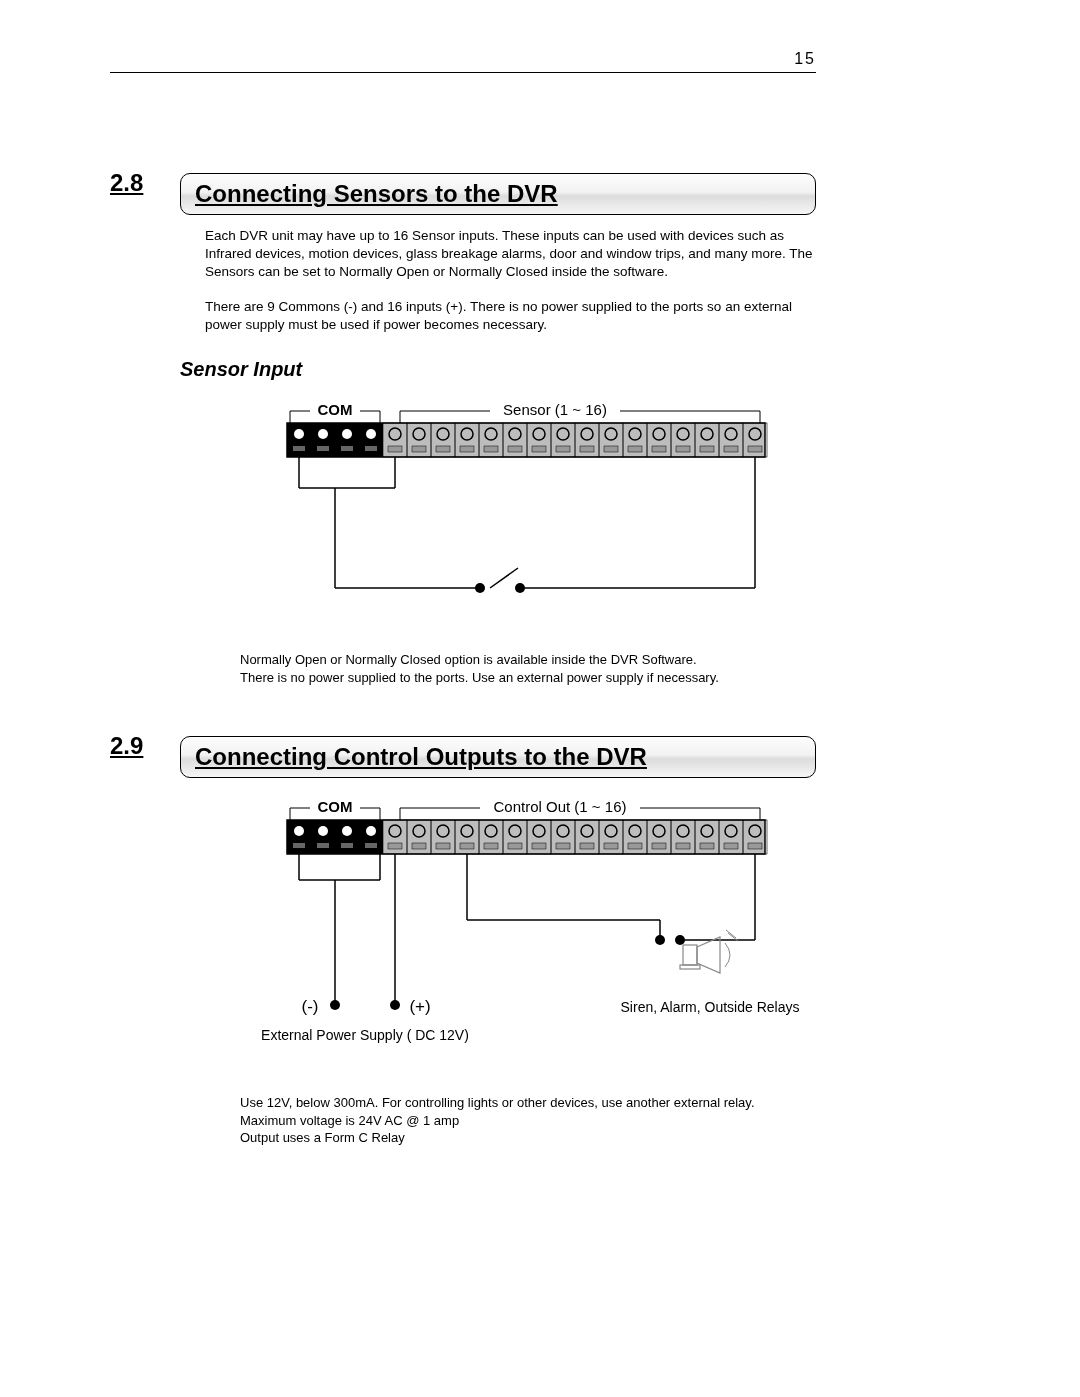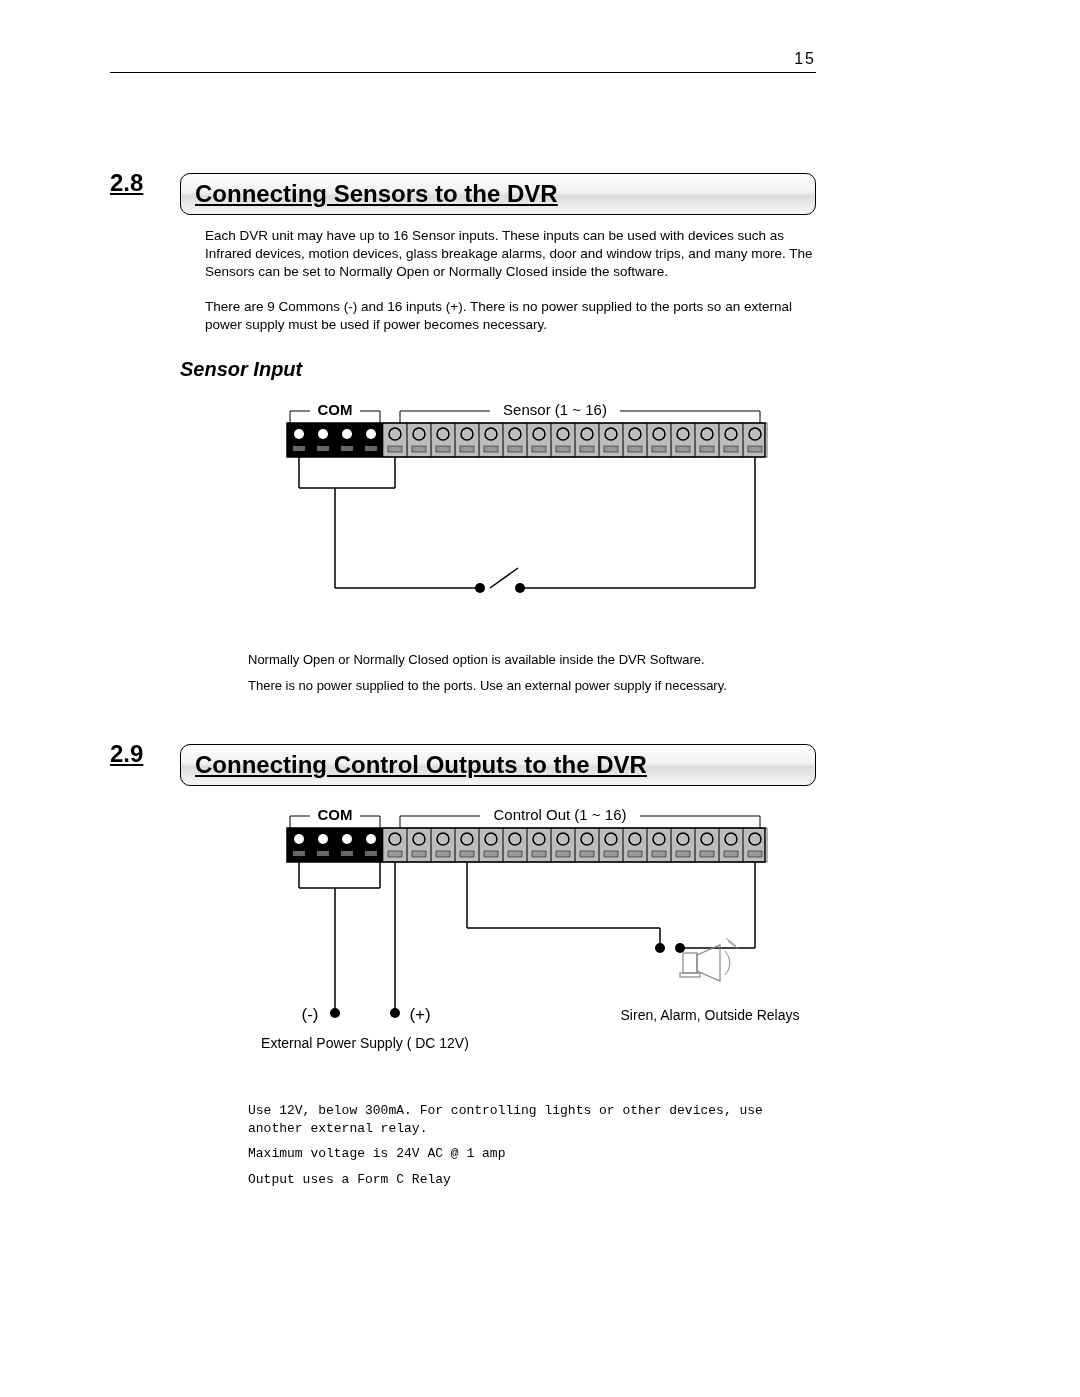--- a/index.html
+++ b/index.html
@@ -68,21 +68,21 @@
     margin-bottom: 20px;
   }
 
   .notes {
     margin-left: 130px;
     font-size: 13px;
     line-height: 1.35;
     margin-top: 24px;
     margin-bottom: 40px;
   }
-  .note-line { margin: 8px; }
+  .note-line { margin: 0; }
 </style>
 </head>
 <body>
 
 <div class="page">
 
   <div class="page-number">15</div>
 
   <div class="section-row">
     <div class="section-num">2.8</div>
@@ -375,19 +375,19 @@
         <rect x="3" y="0" width="14" height="20" fill="none" stroke="#888" stroke-width="1.2"></rect>
         <path d="M17 2 L40 -8 L40 28 L17 18 Z" fill="none" stroke="#888" stroke-width="1.2"></path>
         <path d="M45 -2 Q55 10 45 22" fill="none" stroke="#888" stroke-width="1"></path>
         <path d="M48 -12 L58 -4" stroke="#888" stroke-width="1"></path>
         <path d="M46 -15 L56 -7" stroke="#888" stroke-width="1"></path>
       </g>
       <text x="530" y="222" font-size="14" font-family="Arial" text-anchor="middle">Siren, Alarm, Outside Relays</text>
     </svg>
   </div>
 
-  <div class="notes" style="margin-top:10px;font-family:Liberation Mono, monospace;">
+  <div class="notes" style="margin-top:10px;">
     <p class="note-line">Use 12V, below 300mA. For controlling lights or other devices, use another external relay.</p>
     <p class="note-line">Maximum voltage is 24V AC @ 1 amp</p>
     <p class="note-line">Output uses a Form C Relay</p>
   </div>
 
 </div>
 
 </body></html>

